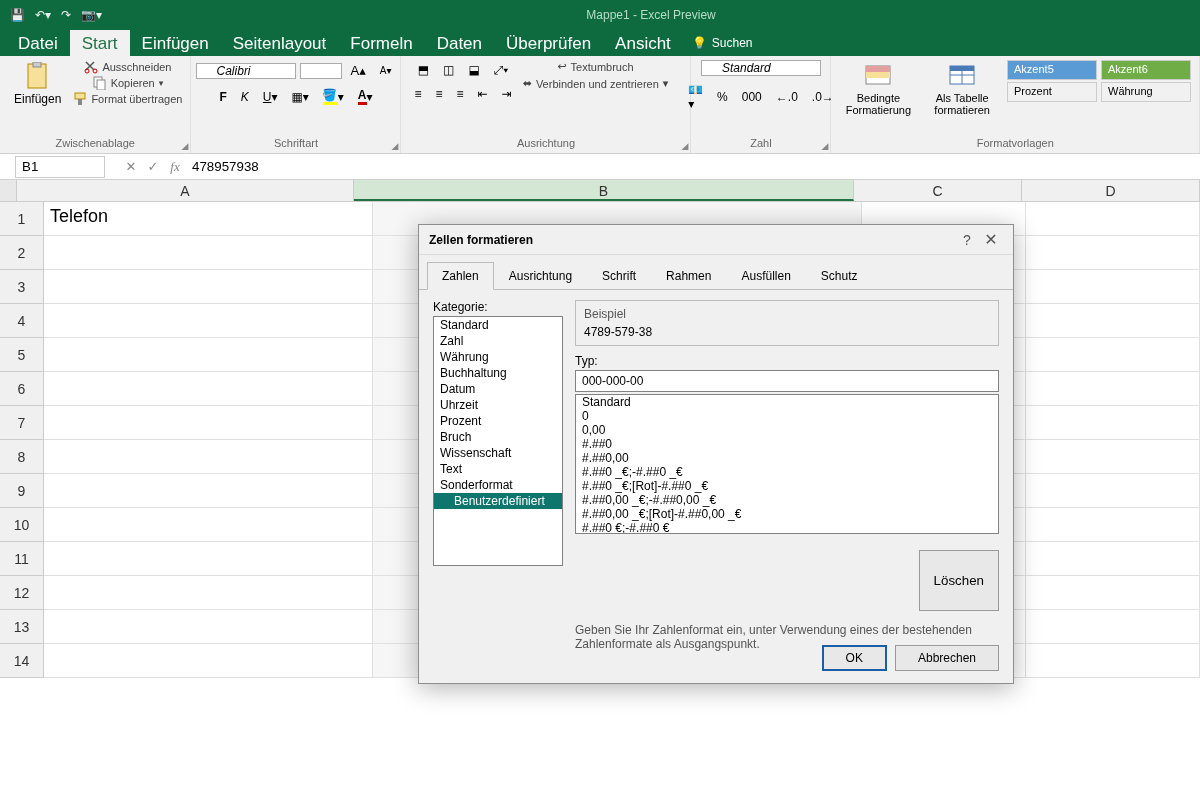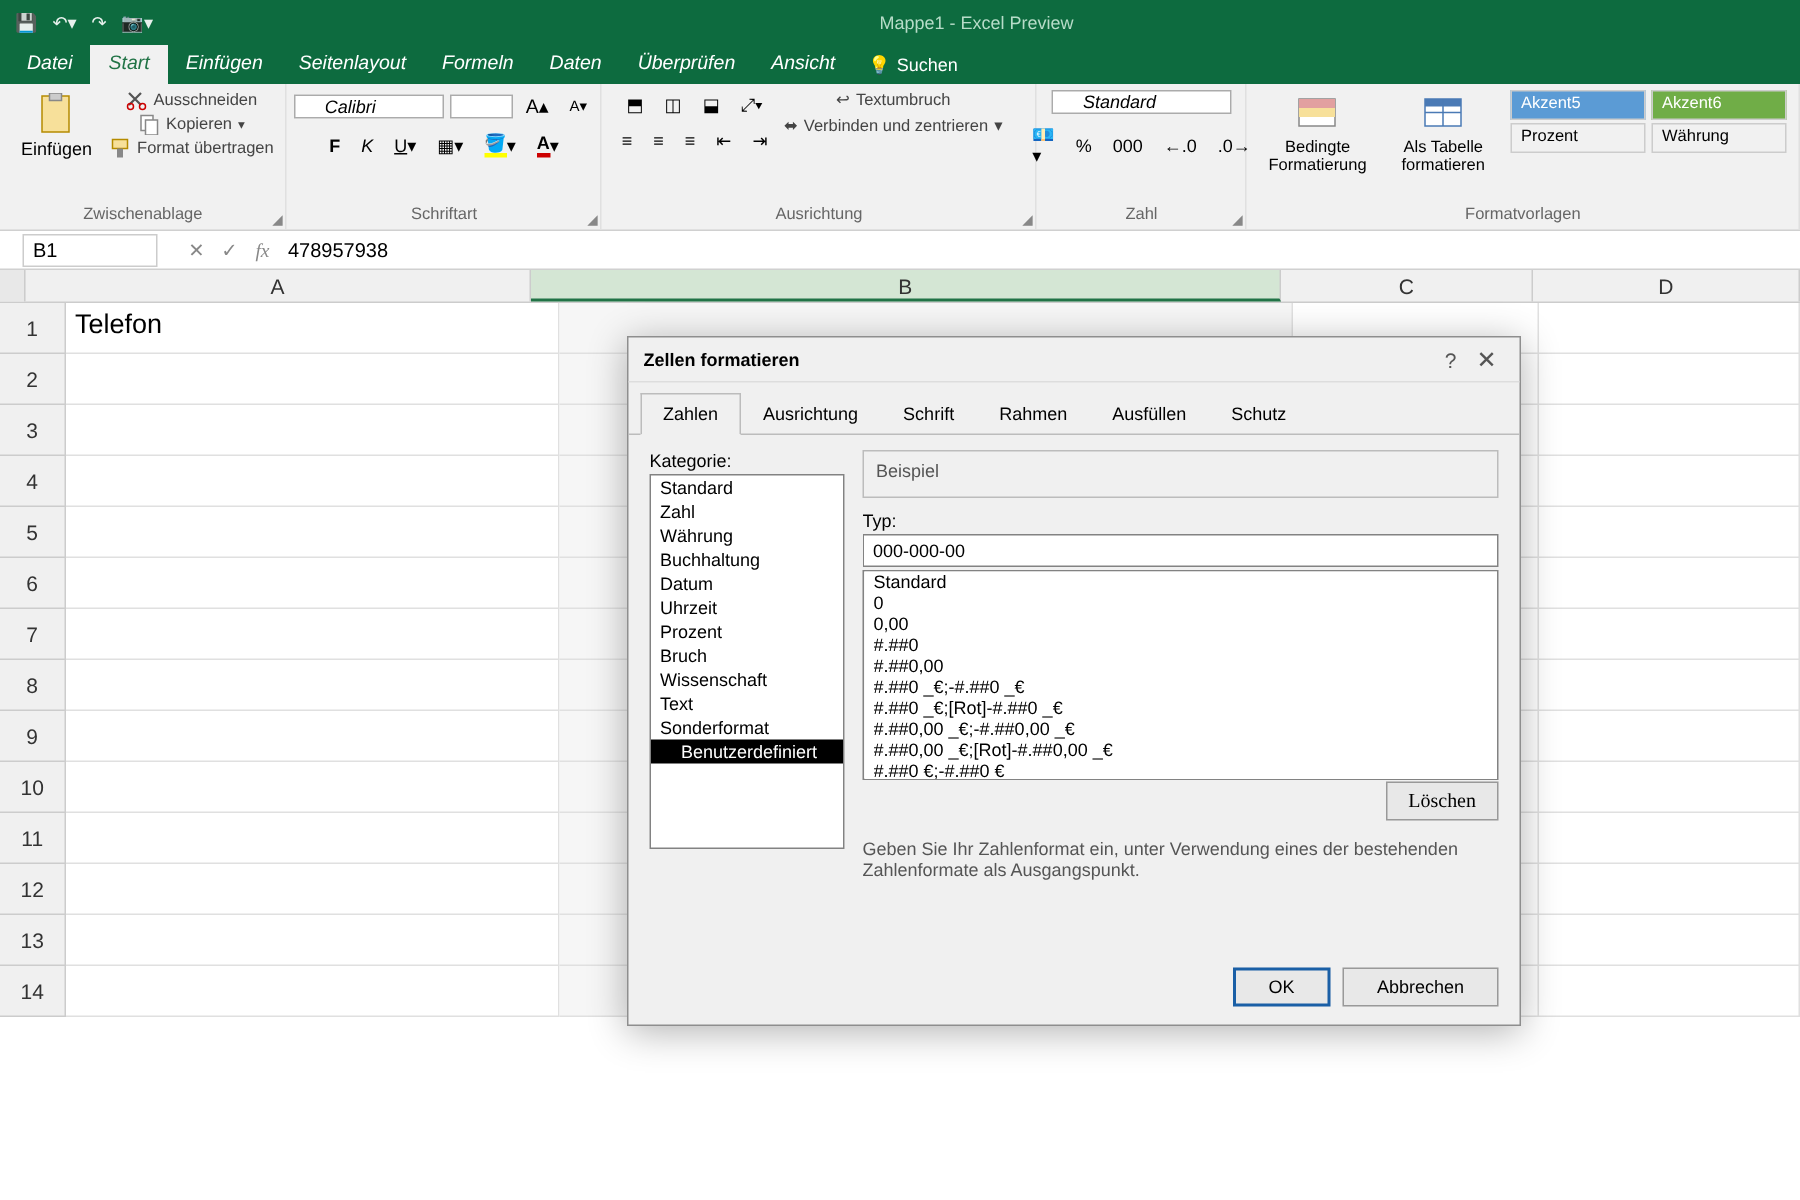--- a/index.html
+++ b/index.html
@@ -6,21 +6,21 @@
 body { background: #fff; width: 1200px; height: 800px; overflow: hidden; position: relative; }
 
 
 .titlebar { background: #0d6b3f; height: 30px; display: flex; align-items: center; color: #fff; font-size: 12px; }
 .qat { display: flex; gap: 10px; padding-left: 10px; align-items: center; }
 .qat span { opacity: .9; cursor: pointer; }
 .title-center { flex: 1; text-align: center; color: #b7dcc8; font-size: 12px; }
 
 
 .tabs { background: #0d6b3f; height: 26px; display: flex; padding-left: 6px; }
-.tab { color: #fff; padding: 4px 12px; font-size: 13px; cursor: pointer; font-style: italic; }
+.tab { color: #fff; padding: 4px 12px; font-size: 17px; cursor: pointer; }
 .tab.active { background: #f1f1f1; color: #217346; }
 .tab.file { background: #0d6b3f; }
 .tell-me { color: #fff; font-size: 12px; display: flex; align-items: center; gap: 4px; padding: 0 10px; }
 
 
 .ribbon { background: #f1f1f1; height: 98px; border-bottom: 1px solid #d0d0d0; display: flex; font-size: 12px; }
 .group { border-right: 1px solid #e0e0e0; padding: 4px 8px 2px; display: flex; flex-direction: column; position: relative; }
 .group-label { text-align: center; color: #666; font-size: 11px; margin-top: auto; padding-bottom: 2px; }
 .group-body { display: flex; gap: 6px; flex: 1; }
 .vstack { display: flex; flex-direction: column; gap: 2px; align-items: center; }
@@ -60,28 +60,28 @@
 .dlg-title .t { flex: 1; font-weight: bold; }
 .dlg-close { width: 24px; text-align: center; font-size: 16px; cursor: pointer; color: #555; }
 .dlg-help { width: 24px; text-align: center; font-size: 14px; cursor: pointer; color: #555; }
 .dlg-tabs { display: flex; border-bottom: 1px solid #bcbcbc; padding: 6px 8px 0; gap: 0; }
 .dlg-tab { padding: 6px 14px; border: 1px solid transparent; cursor: pointer; position: relative; top: 1px; }
 .dlg-tab.active { background: #f0f0f0; border-color: #bcbcbc #bcbcbc #f0f0f0; }
 .dlg-body { padding: 10px 14px; display: flex; gap: 12px; }
 .cat-box { width: 130px; }
 .cat-list { border: 1px solid #828282; background: #fff; height: 250px; overflow-y: auto; }
 .cat-list div { padding: 1px 6px; cursor: pointer; }
-.cat-list .sel { background: #000000; color: #fff; padding-left: 20px; }
+.cat-list .sel { background: #0f766e; color: #fff; padding-left: 20px; }
 .right-box { flex: 1; }
 .sample-box { border: 1px solid #bcbcbc; padding: 6px 8px; margin-bottom: 8px; }
 .sample-box .lbl { color: #555; margin-bottom: 4px; }
 .type-input { width: 100%; border: 1px solid #828282; padding: 3px 6px; font-size: 12px; }
 .type-list { border: 1px solid #828282; background: #fff; height: 140px; margin-top: 2px; overflow-y: scroll; }
 .type-list div { padding: 0 6px; font-size: 12px; }
-.del-btn { float: right; margin-top: 1px; padding: 4px 14px; border: 1px solid #999; background: #e8e8e8; cursor: pointer; font-family: Liberation Serif, serif; }
+.del-btn { float: right; margin-top: 16px; padding: 22px 14px; border: 1px solid #999; background: #e8e8e8; cursor: pointer; }
 .hint { clear: both; padding-top: 12px; color: #555; }
 .dlg-buttons { position: absolute; right: 14px; bottom: 12px; display: flex; gap: 8px; }
 .dlg-buttons button { padding: 4px 22px; border: 1px solid #999; background: #e8e8e8; cursor: pointer; font-size: 12px; }
 .dlg-buttons button.primary { border: 2px solid #1a5fa6; }
 
 label.lbl { display: block; margin-bottom: 2px; }
 </style>
 </head>
 <body>
 
@@ -405,20 +405,21 @@
           <div>Bruch</div>
           <div>Wissenschaft</div>
           <div>Text</div>
           <div>Sonderformat</div>
           <div class="sel">Benutzerdefiniert</div>
         </div>
     </div>
     <div class="right-box">
       <div class="sample-box">
         <div class="lbl">Beispiel</div>
+        <div>4789-579-38</div>
       </div>
       <label class="lbl">Typ:</label>
       <input class="type-input" value="000-000-00" style="">
       <div class="type-list" id="typelist">
           <div>Standard</div>
           <div>0</div>
           <div>0,00</div>
           <div>#.##0</div>
           <div>#.##0,00</div>
           <div>#.##0 _€;-#.##0 _€</div>

